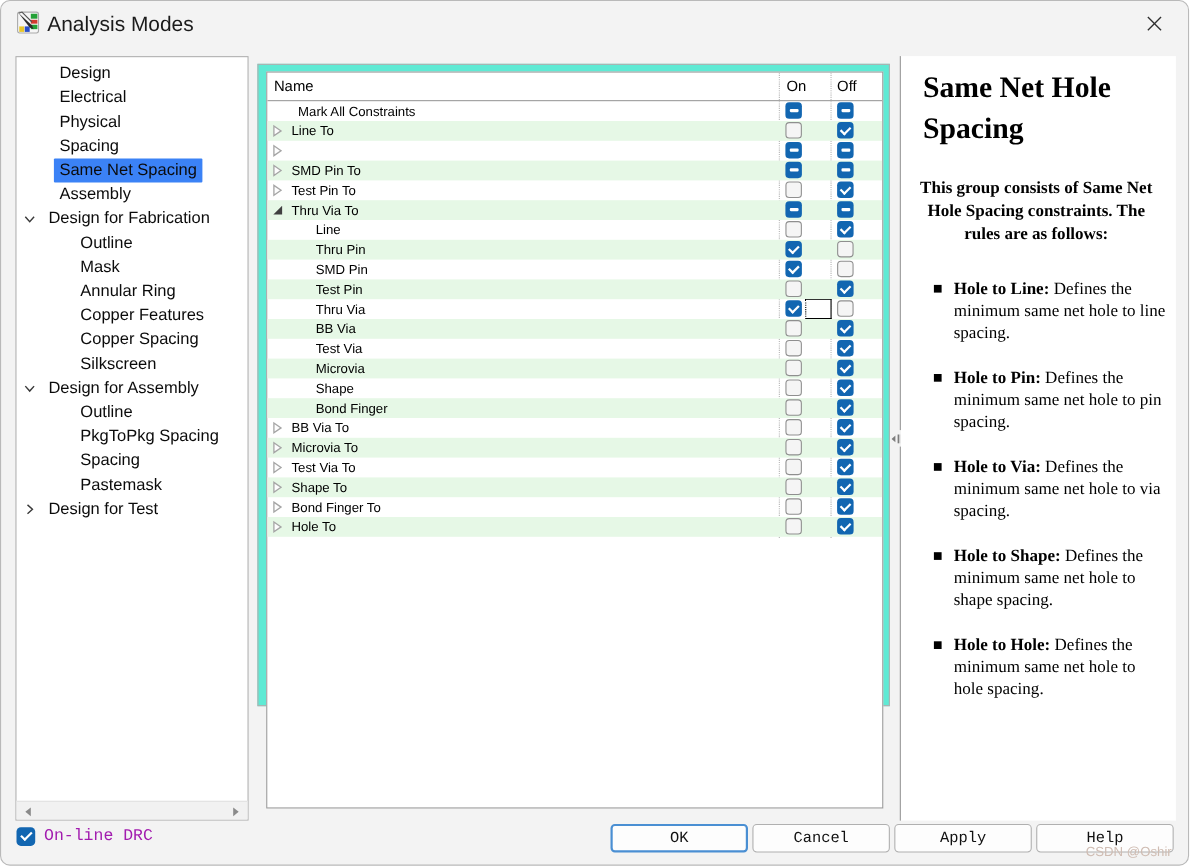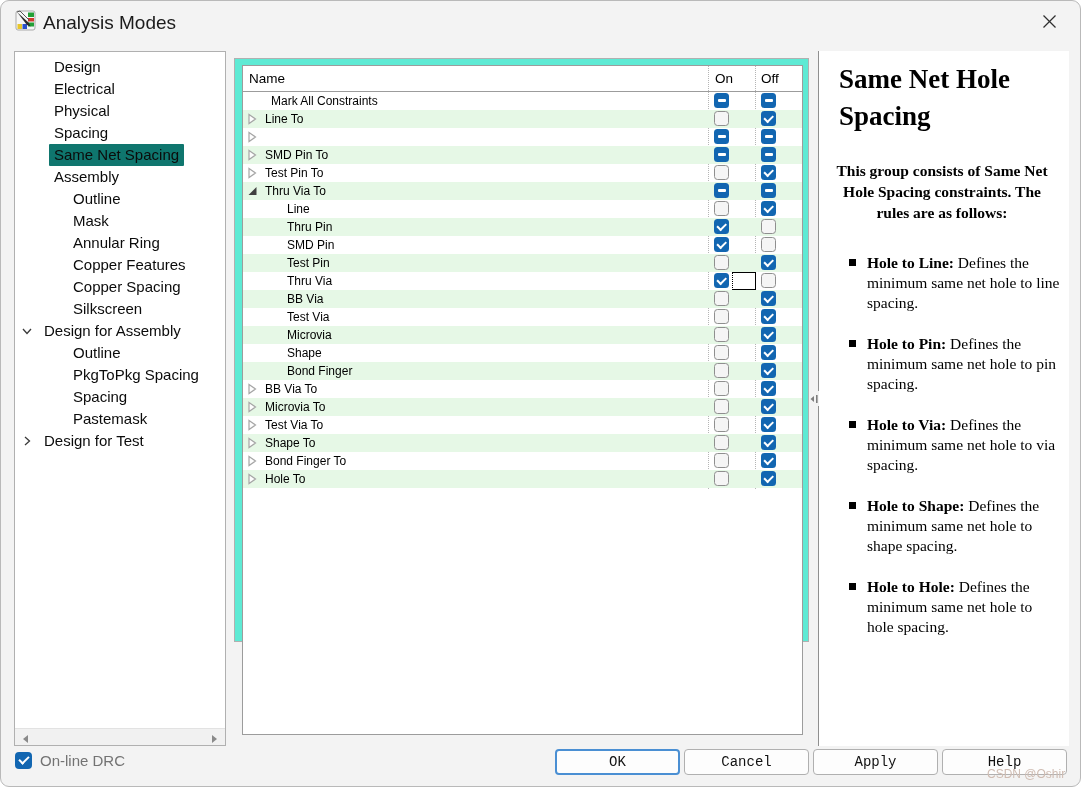--- a/index.html
+++ b/index.html
@@ -17,21 +17,21 @@
              align-items:center;justify-content:center;cursor:default;}
 
   
   .left-panel{position:absolute;left:13px;top:50px;width:212px;height:695px;background:#fff;
               border:1px solid #b0b0b0;box-sizing:border-box;}
   .tree{position:absolute;left:0;top:4px;right:0;}
   .tree-item{position:relative;height:22px;line-height:22px;font-size:15px;color:#0b0b0b;
              white-space:nowrap;display:flex;align-items:center;}
   .tree-chevron{width:12px;height:12px;margin-left:6px;display:inline-flex;}
   .tree-label{padding:0 5px;border-radius:1px;}
-  .tree-label.sel{background:#0f766e;}
+  .tree-label.sel{background:#3b82f6;}
   .hscroll{position:absolute;left:0;bottom:0;width:100%;height:17px;background:#f1f1f1;
            border-top:1px solid #e2e2e2;box-sizing:border-box;}
   .hs-arrow{position:absolute;top:2px;width:12px;height:12px;}
   .hs-arrow.left{left:5px;} .hs-arrow.right{right:5px;}
 
   
   .center-panel{position:absolute;left:233px;top:57px;width:575px;height:584px;background:#5eead4;
                 border:1px solid #b0b0b0;box-sizing:border-box;}
   .ctable{position:absolute;left:7px;top:6px;width:561px;height:670px;background:#fff;
           border:1px solid #9c9c9c;box-sizing:border-box;overflow:hidden;}
@@ -72,21 +72,21 @@
   .help-list{margin:30px 0 0 0;padding:0 8px 0 30px;list-style:none;}
   .help-list li{position:relative;padding-left:18px;margin-bottom:21px;font-size:15.5px;line-height:20px;width:194px;}
   .help-list li::before{content:"";position:absolute;left:0;top:6px;width:7px;height:7px;background:#000;}
   .help-list b{font-weight:bold;}
 
   
   .drc-wrap{position:absolute;left:14px;top:751px;display:flex;align-items:center;}
   .drc-cb{position:relative;width:17px;height:17px;border-radius:4px;background:#1266b1;}
   .drc-cb::after{content:"";position:absolute;left:3.5px;top:4px;width:8px;height:4px;
       border-left:2px solid #fff;border-bottom:2px solid #fff;transform:rotate(-45deg);}
-  .drc-label{margin-left:8px;font-family:Liberation Sans, sans-serif;font-size:15px;color:#737373;}
+  .drc-label{margin-left:8px;font-family:Liberation Mono, monospace;font-size:15px;color:#a21caf;}
   .btn-row{position:absolute;left:554px;top:748px;display:flex;gap:4px;}
   .btn{width:125px;height:26px;background:#fdfdfd;border:1px solid #b0b0b0;border-radius:4px;
        font-family:"Liberation Mono",monospace;font-size:14px;color:#111;
        display:flex;align-items:center;justify-content:center;box-sizing:border-box;}
   .btn.focused{border:2px solid #4a8fd3;}
   .watermark{position:absolute;left:986px;top:766px;font-size:12px;color:#cfbcb2;
              font-family:"Liberation Sans",sans-serif;}
 </style>
 </head>
 <body>
@@ -131,20 +131,28 @@
           </div>
           <div class="tree-item" style="padding-left: 34px;">
             <span class="tree-label">Spacing</span>
           </div>
           <div class="tree-item" style="padding-left: 34px;">
             <span class="tree-label sel">Same Net Spacing</span>
           </div>
           <div class="tree-item" style="padding-left: 34px;">
             <span class="tree-label">Assembly</span>
           </div>
+          <div class="tree-item">
+            <span class="tree-chevron">
+              <svg width="12" height="12" viewBox="0 0 12 12">
+                <polyline points="2,4 6,8.5 10,4" fill="none" stroke="#3a3a3a" stroke-width="1.3"></polyline>
+              </svg>
+            </span>
+            <span class="tree-label" style="margin-left: 6px;">Design for Fabrication</span>
+          </div>
           <div class="tree-item" style="padding-left: 53px;">
             <span class="tree-label">Outline</span>
           </div>
           <div class="tree-item" style="padding-left: 53px;">
             <span class="tree-label">Mask</span>
           </div>
           <div class="tree-item" style="padding-left: 53px;">
             <span class="tree-label">Annular Ring</span>
           </div>
           <div class="tree-item" style="padding-left: 53px;">

